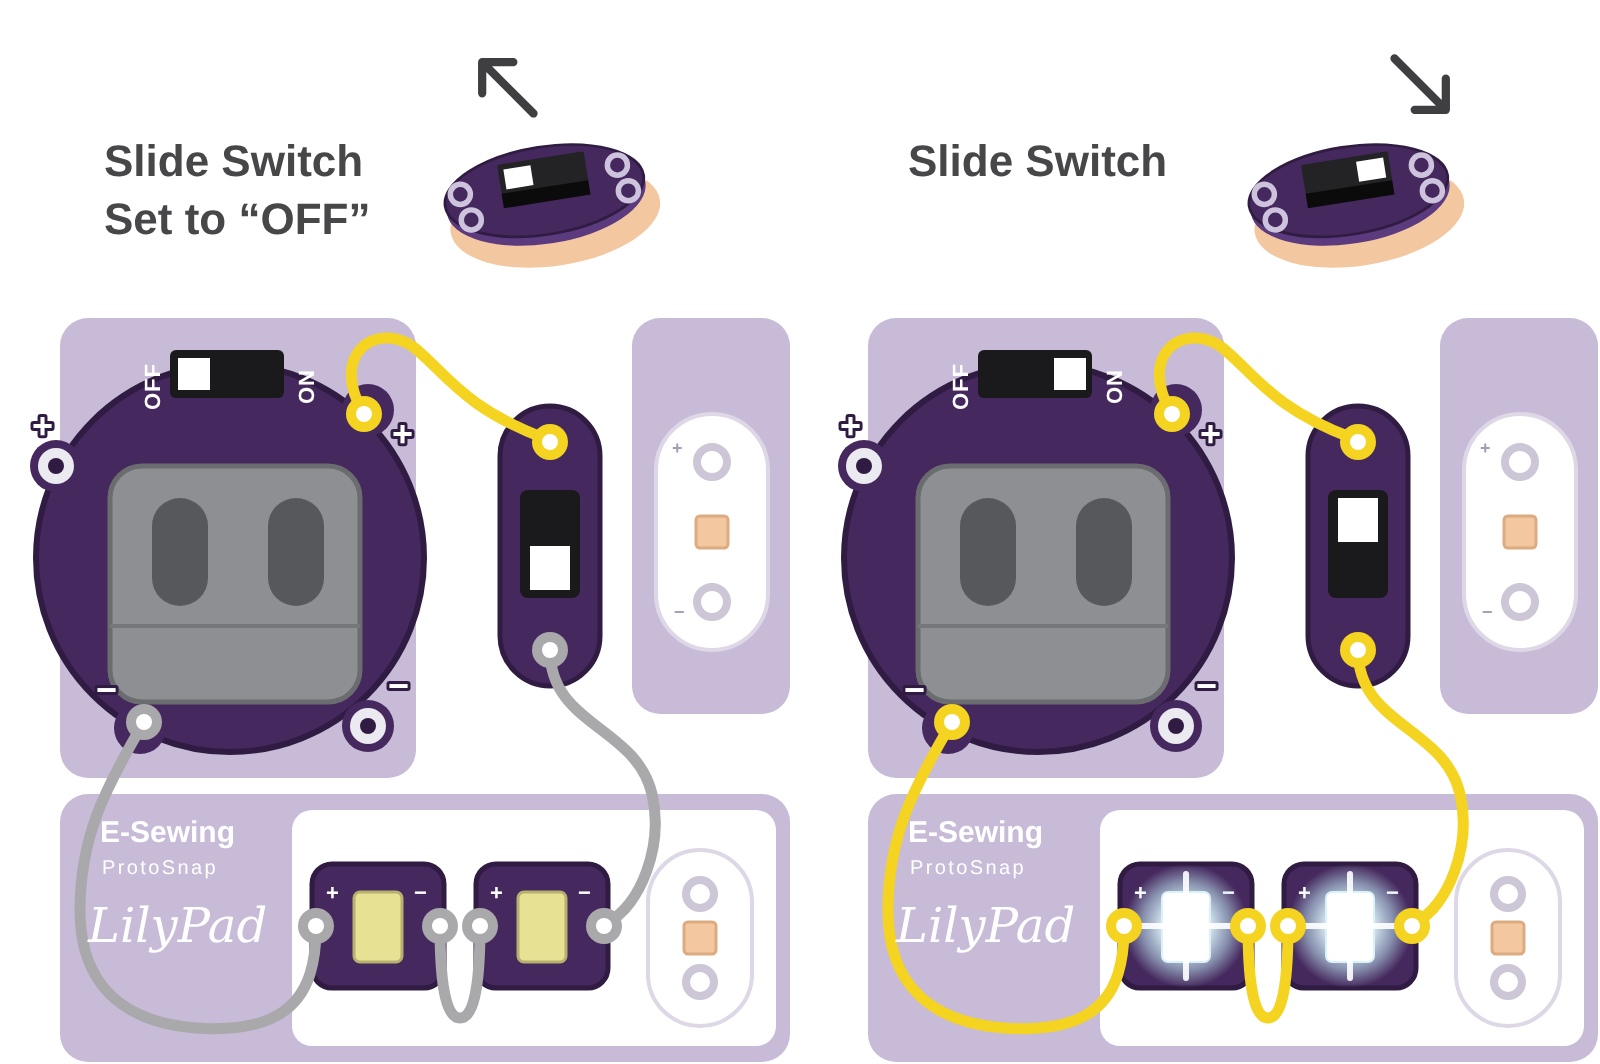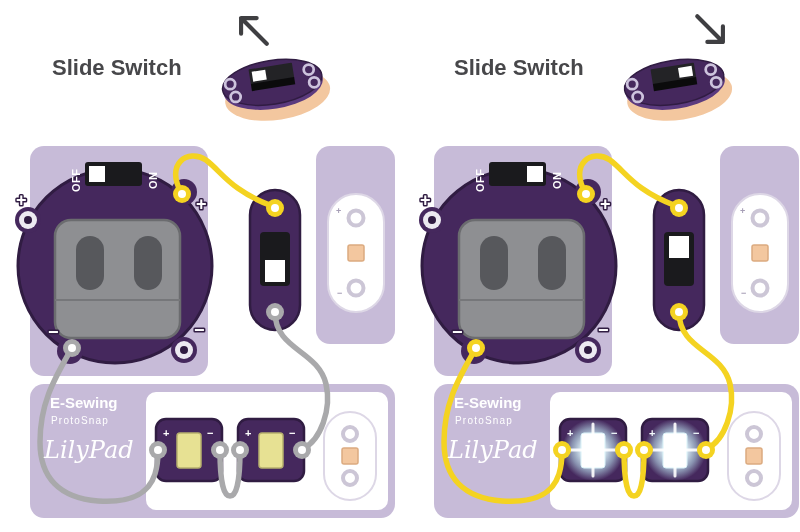--- a/index.html
+++ b/index.html
@@ -1,21 +1,21 @@
 <!DOCTYPE html>
 <html style="--purple: #45285d; --purple-dark: #301c42; --purple-mid: #5b3a7e; --lavender: #c7bbd8; --wire-yellow: #f4d321; --wire-gray: #a9a9ab; --battery-gray: #8e8f92; --peach: #f3c79f; --led-unlit: #e7e193; --ink: #47474a;"><head>
 <meta charset="utf-8">
 <style>
   :root{
     --purple:#45285d; --purple-dark:#301c42; --purple-mid:#5b3a7e;
     --lavender:#c7bbd8; --wire-yellow:#f4d321; --wire-gray:#a9a9ab;
     --battery-gray:#8e8f92; --peach:#f3c79f; --led-unlit:#e7e193; --ink:#47474a;
   }
   html,body{margin:0;padding:0;background:#fff;}
-  .page{width:800px;height:532px;background:#fff;display:flex;padding:2px 4px;box-sizing:border-box;
+  .page{width:800px;height:532px;background:#fff;display:flex;padding:15px 4px;box-sizing:border-box;
         font-family:"Liberation Sans",sans-serif;overflow:hidden;}
   .panel{width:392px;position:relative;}
   .panel-off{ --wire:var(--wire-gray);  --led-off-op:1; --led-on-op:0; --knob-board:0px;  --knob-module:0px;   --knob-illo:0px;  --arrow-rot:0deg; }
   .panel-on { --wire:var(--wire-yellow);--led-off-op:0; --led-on-op:1; --knob-board:34px; --knob-module:-24px; --knob-illo:27px; --arrow-rot:180deg; }
 
   .panel-header{position:relative;height:142px;}
   .panel-label{position:absolute;font-size:22px;font-weight:700;color:var(--ink);line-height:1.3;}
   .panel-off .panel-label{left:48px;top:52px;}
   .panel-on  .panel-label{left:58px;top:52px;}
   .arrow-svg{position:absolute;width:46px;height:44px;top:6px;transform:rotate(var(--arrow-rot));}
@@ -220,20 +220,21 @@
     </symbol>
   </defs>
 </svg>
 
 <div class="page">
 
   <section class="panel panel-off">
     <header class="panel-header">
       <div class="panel-label">
         <div>Slide Switch</div>
+        <div>Set to “OFF”</div>
       </div>
       <svg class="arrow-svg" viewBox="0 0 48 48">
           <use href="#sym-arrow"></use>
         </svg>
       <svg class="illo-svg" viewBox="0 0 140 92">
           <use href="#sym-illo"></use>
         </svg>
     </header>
     <svg class="circuit-svg" viewBox="0 0 385 380">
         <use href="#sym-circuit"></use>

